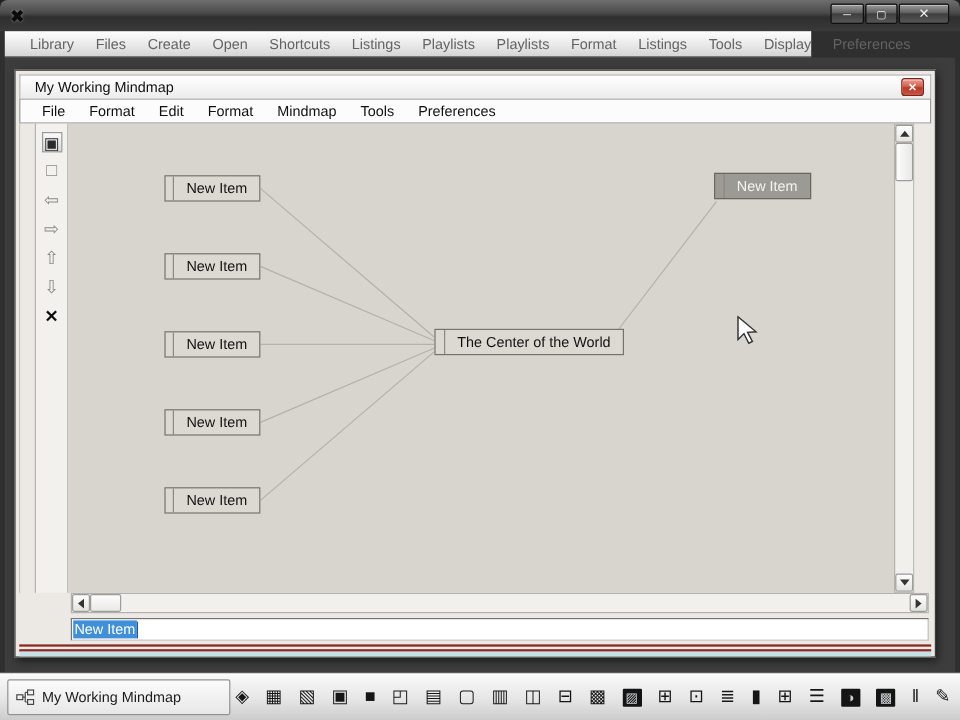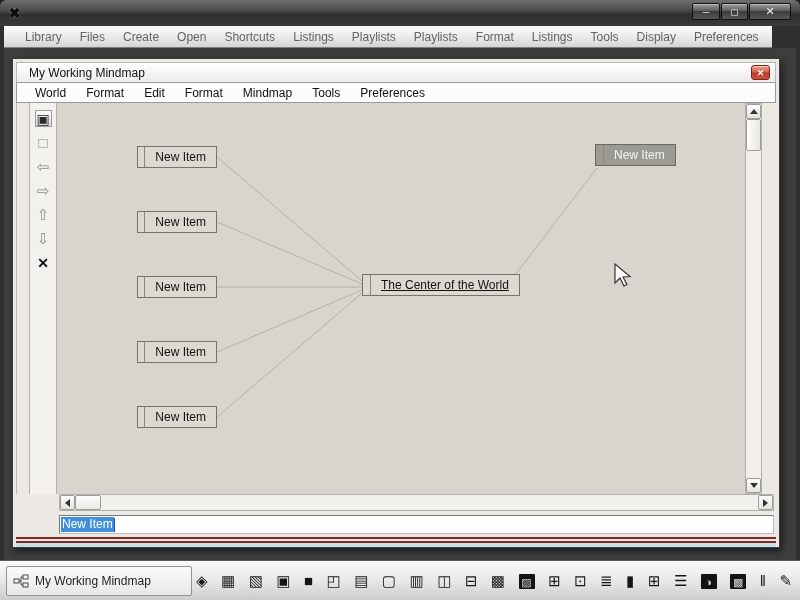--- a/index.html
+++ b/index.html
@@ -16,21 +16,21 @@
     line-height:15px; text-align:center; text-shadow:0 0 2px rgba(255,255,255,.45); font-weight:bold; }
   .title-text { color:#f1f1f1; font-size:12px; margin-left:8px; text-shadow:0 1px 2px #000; }
   .win-controls { position:absolute; right:9px; top:3px; display:flex; gap:1px; }
   .win-btn { height:17px; border:1px solid #101010; border-radius:2px; color:#f0f0f0;
     background:linear-gradient(#9d9d9d,#5e5e5e 45%,#3e3e3e 50%,#575757);
     box-shadow:inset 0 1px 0 rgba(255,255,255,.35); display:flex; align-items:center;
     justify-content:center; font-size:9px; }
   .win-btn.w-min{width:28px;} .win-btn.w-max{width:27px;} .win-btn.w-close{width:42px;font-size:11px;}
 
   
-  .menubar { position:absolute; left:4px; top:26px; width:768px; height:22px;
+  .menubar { position:absolute; left:4px; top:26px; width:672px; height:22px;
     background:linear-gradient(#fdfdfd,#e9e9e9 55%,#d4d4d4); border-bottom:1px solid #7d7d7d;
     display:flex; align-items:center; padding-left:12px; }
   .menu-item { font-size:12px; color:#636363; padding:0 9px; cursor:default; }
 
   
   .mdi { position:absolute; left:4px; top:48px; width:792px; height:512px; background:#3d3d3d; }
 
   
   .inner { position:absolute; left:8px; top:10px; width:768px; height:490px;
     background:#ece9e4; border:1px solid #3c3c3c; box-shadow:2px 3px 7px rgba(0,0,0,.55);
@@ -147,21 +147,21 @@
   <div class="mdi">
 
     <div class="inner">
 
       <div class="inner-title">
         <span class="inner-title-text">My Working Mindmap</span>
         <span class="inner-close">✕</span>
       </div>
 
       <div class="inner-menu">
-          <div class="menu-item">World</div>
+          <div class="menu-item">File</div>
           <div class="menu-item">Format</div>
           <div class="menu-item">Edit</div>
           <div class="menu-item">Format</div>
           <div class="menu-item">Mindmap</div>
           <div class="menu-item">Tools</div>
           <div class="menu-item">Preferences</div>
         </div>
 
       <div class="inner-body">
         <div class="left-gutter"></div>
@@ -201,21 +201,21 @@
               <div class="node-label">New Item</div>
             </div>
             <div class="node" style="left: 80px; top: 238px; width: 80px;">
               <div class="node-grip" style="width: 8px;"></div>
               <div class="node-label">New Item</div>
             </div>
             <div class="node" style="left: 80px; top: 303px; width: 80px;">
               <div class="node-grip" style="width: 8px;"></div>
               <div class="node-label">New Item</div>
             </div>
-            <div class="node" style="left:305px; top:171px;text-decoration:underline;">
+            <div class="node" style="left:305px; top:171px;">
             <span class="node-grip"></span>
             <span class="node-label">The Center of the World</span>
           </div>
 
           <div class="node selected" style="left:538px; top:41px;">
             <span class="node-grip"></span>
             <span class="node-label">New Item</span>
           </div>
 
           <svg class="cursor-svg" style="left:556px; top:160px;" width="22" height="26">

